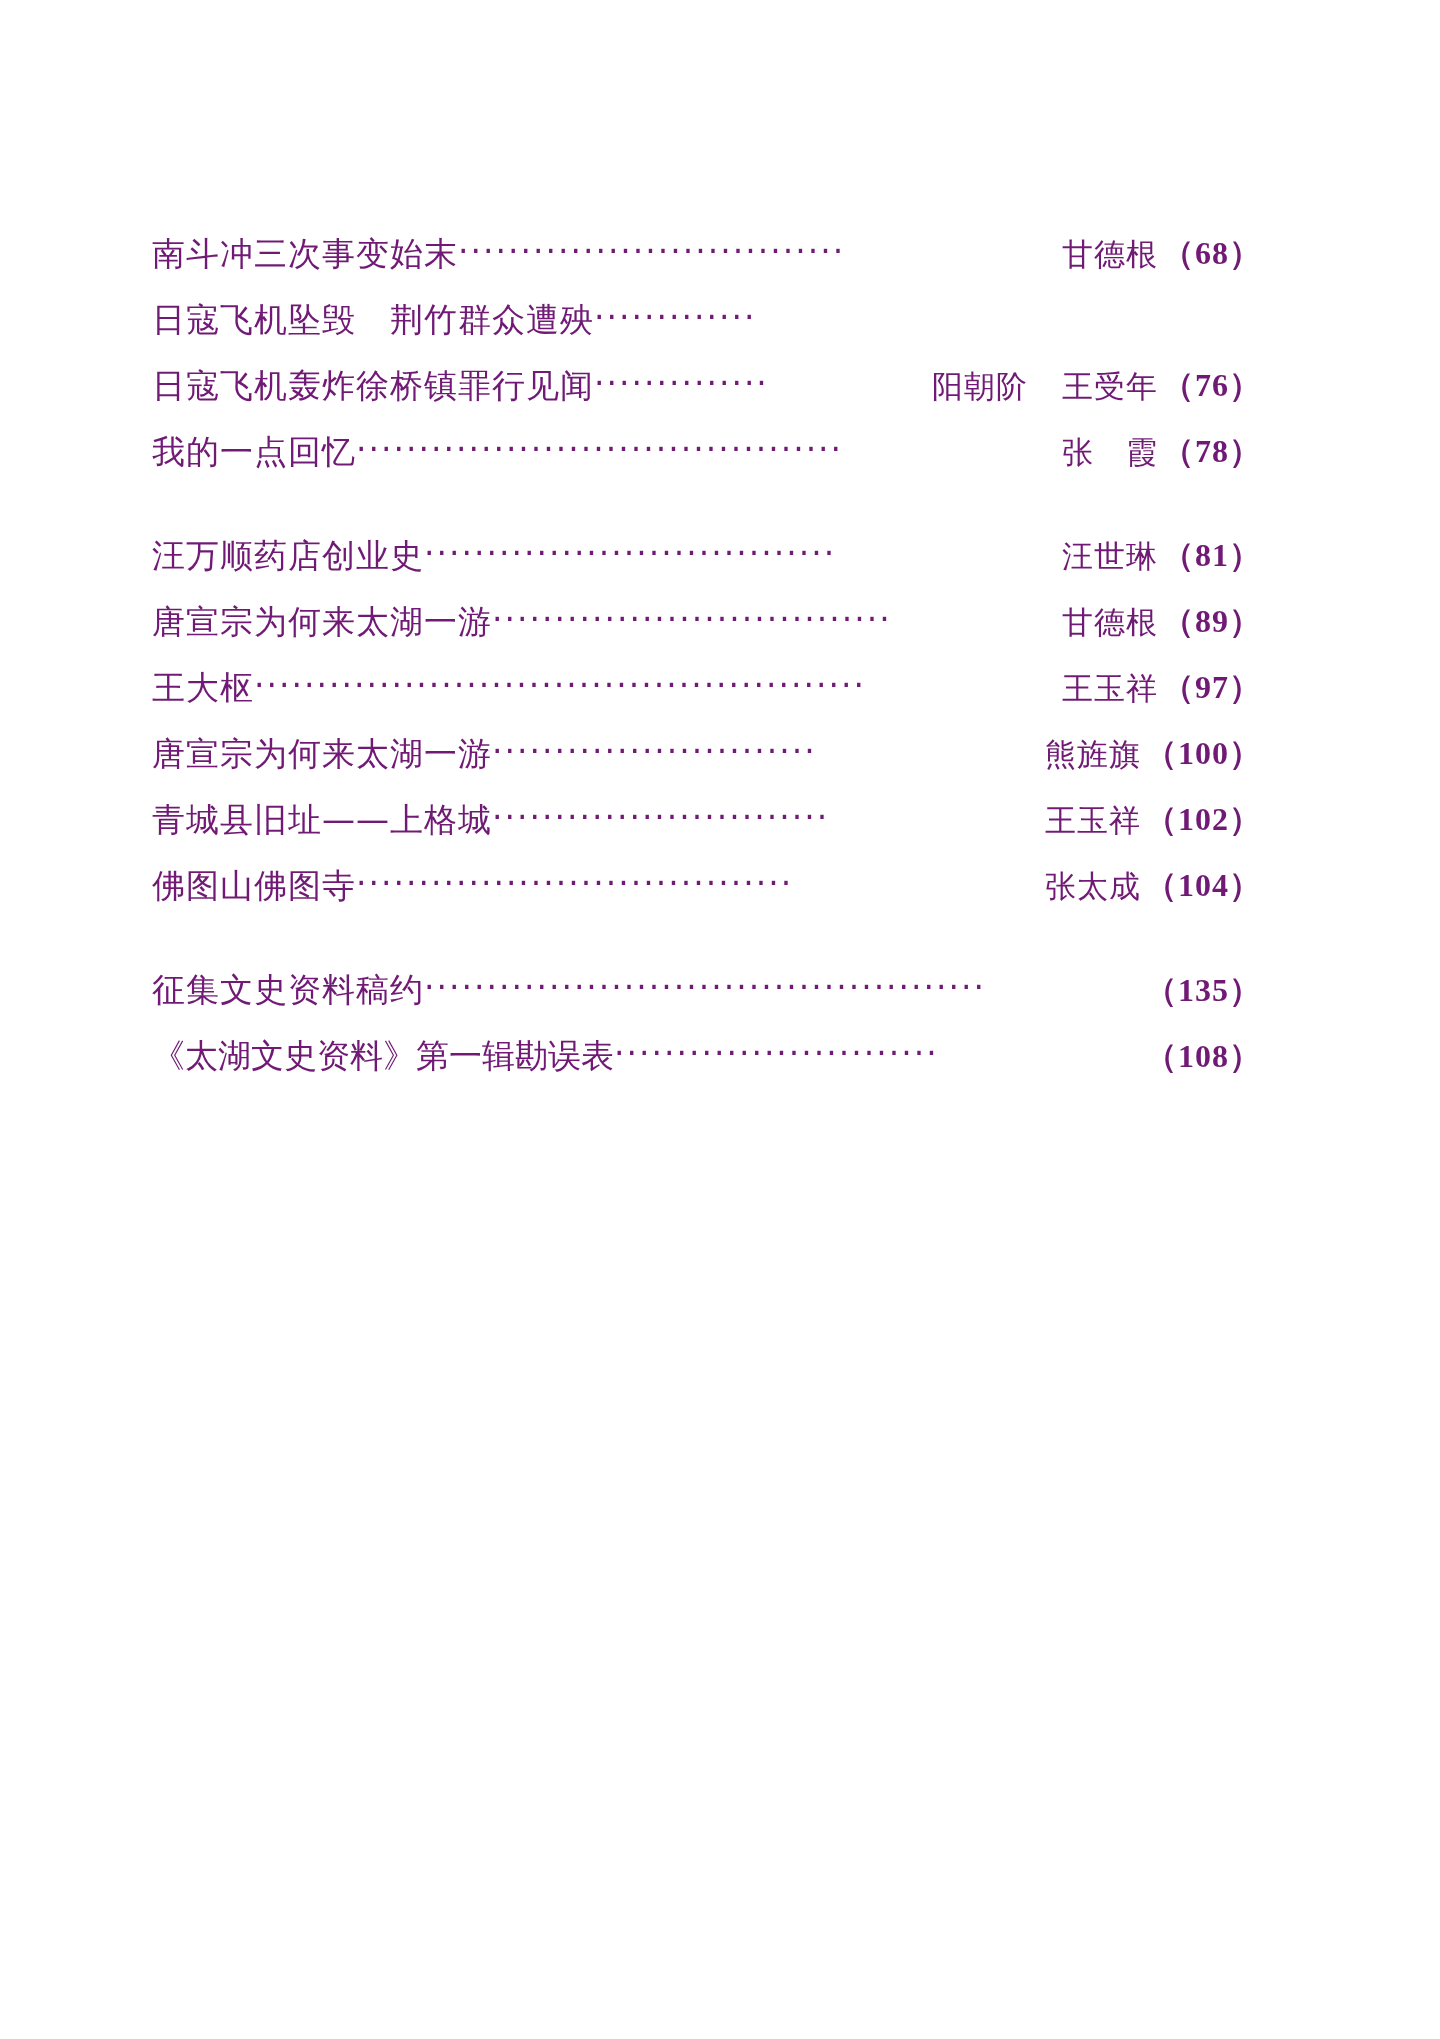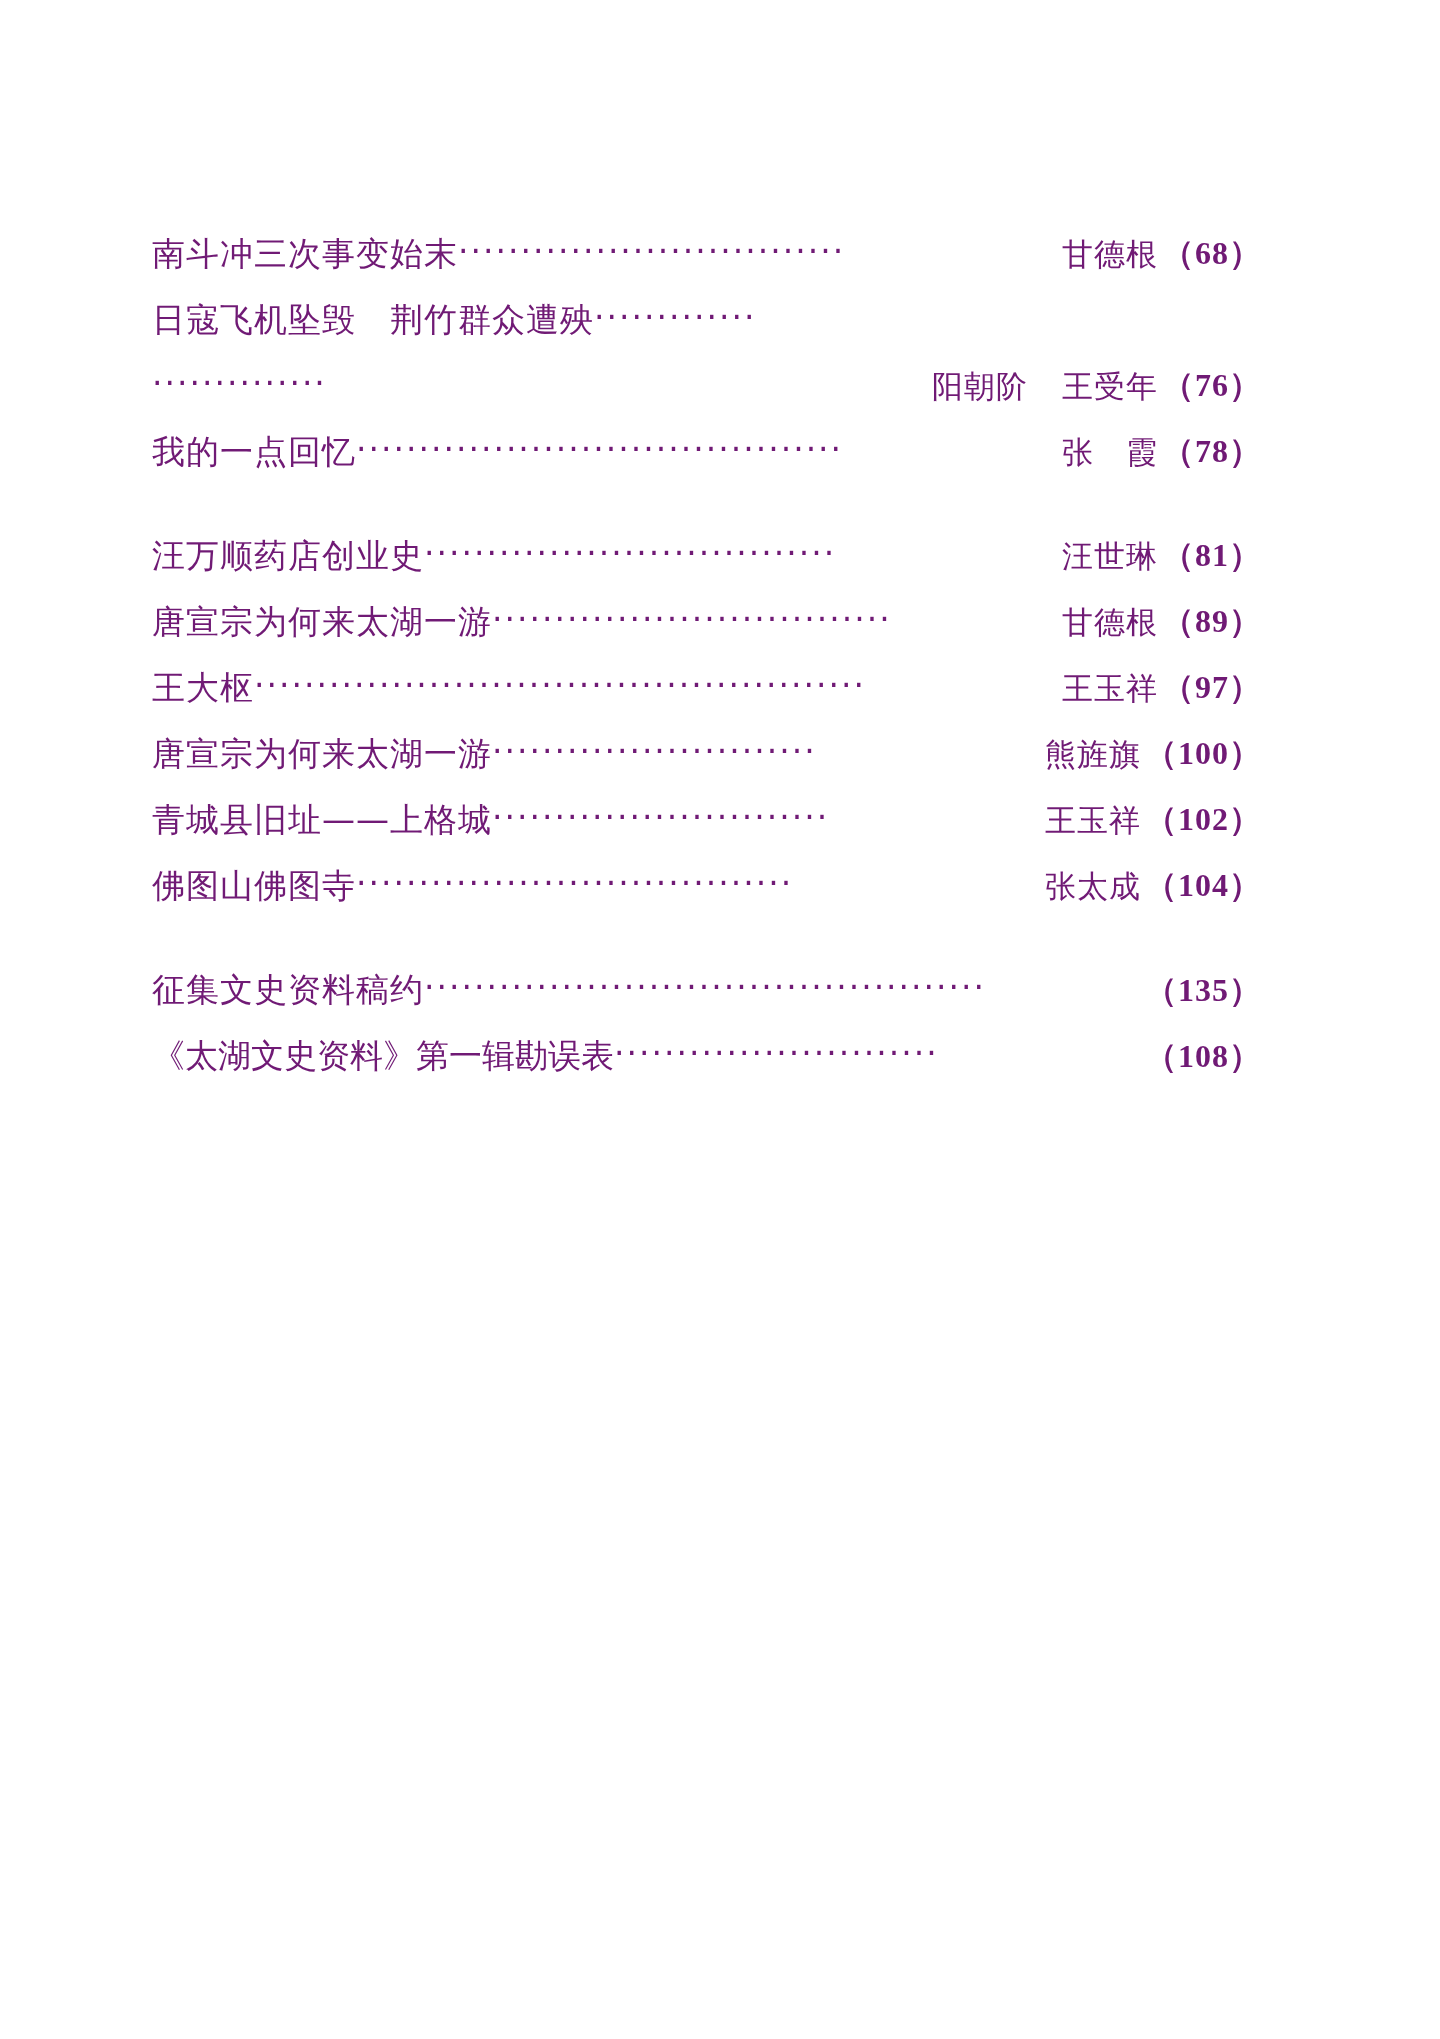--- a/index.html
+++ b/index.html
@@ -91,20 +91,21 @@
         <span class="entry-tail">
           <span class="author">甘德根</span>
           <span class="page-num">（68）</span>
         </span>
       </div>
       <div class="toc-entry">
         <span class="entry-title">日寇飞机坠毁　荆竹群众遭殃</span>
         <span class="leader">·············</span>
       </div>
       <div class="toc-entry">
+        <span class="entry-title">日寇飞机轰炸徐桥镇罪行见闻</span>
         <span class="leader">··············</span>
         <span class="entry-tail">
           <span class="author">阳朝阶</span>
           <span class="author">王受年</span>
           <span class="page-num">（76）</span>
         </span>
       </div>
       <div class="toc-entry">
         <span class="entry-title">我的一点回忆</span>
         <span class="leader">·······································</span>

